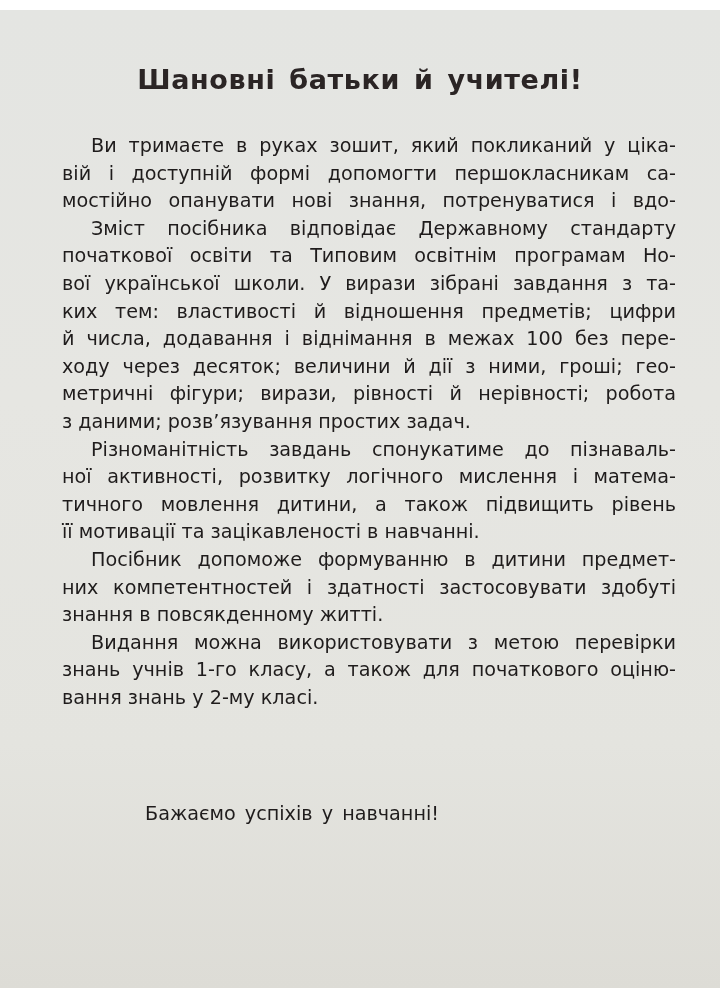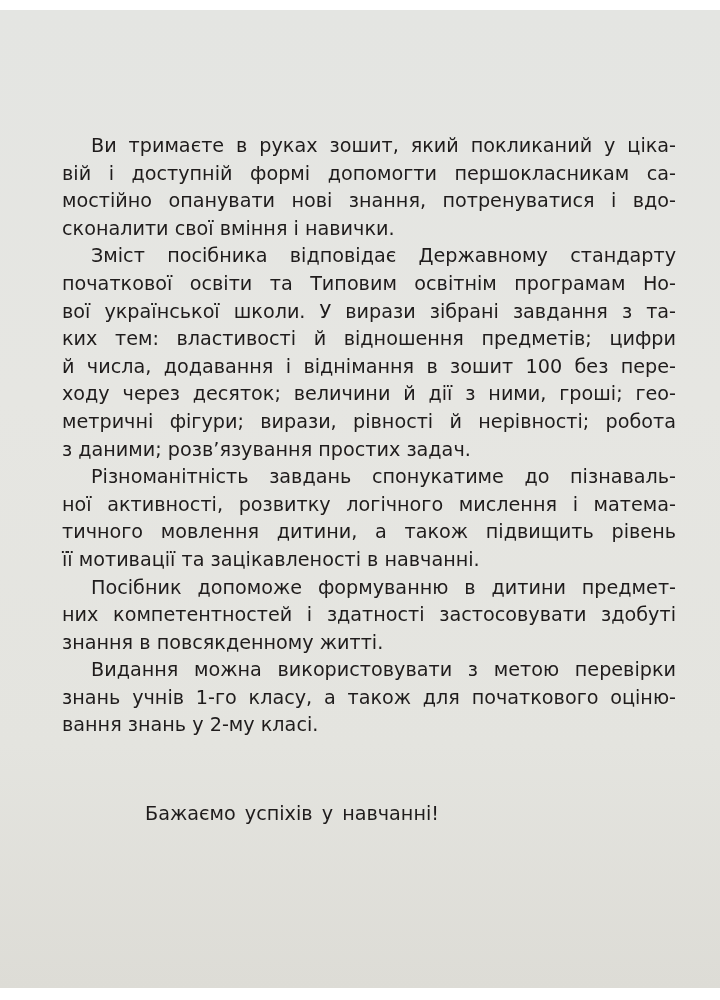--- a/index.html
+++ b/index.html
@@ -65,34 +65,34 @@
       font-family: "DejaVu Sans", sans-serif;
       font-size: 19.2px;
       color: #1f1c1c;
       word-spacing: 3px;
     }
   </style>
 </head>
 <body>
 
 <div class="page">
+  <div class="title">Шановні батьки й учителі!</div>
 
   <div class="body-text">
     <div class="para">
       <span class="line indent">Ви тримаєте в руках зошит, який покликаний у ціка-</span>
       <span class="line">вій і доступній формі допомогти першокласникам са-</span>
       <span class="line">мостійно опанувати нові знання, потренуватися і вдо-</span>
-      <span class="line last">сконалити свої вміння і навички.</span>
     </div>
     <div class="para">
       <span class="line indent">Зміст посібника відповідає Державному стандарту</span>
       <span class="line">початкової освіти та Типовим освітнім програмам Но-</span>
       <span class="line">вої української школи. У вирази зібрані завдання з та-</span>
       <span class="line">ких тем: властивості й відношення предметів; цифри</span>
-      <span class="line">й числа, додавання і віднімання в зошит 100 без пере-</span>
+      <span class="line">й числа, додавання і віднімання в межах 100 без пере-</span>
       <span class="line">ходу через десяток; величини й дії з ними, гроші; гео-</span>
       <span class="line">метричні фігури; вирази, рівності й нерівності; робота</span>
       <span class="line last">з даними; розв’язування простих задач.</span>
     </div>
     <div class="para">
       <span class="line indent">Різноманітність завдань спонукатиме до пізнаваль-</span>
       <span class="line">ної активності,  розвитку логічного мислення і матема-</span>
       <span class="line">тичного мовлення дитини, а також  підвищить рівень</span>
       <span class="line last">її мотивації та зацікавленості в навчанні.</span>
     </div>

